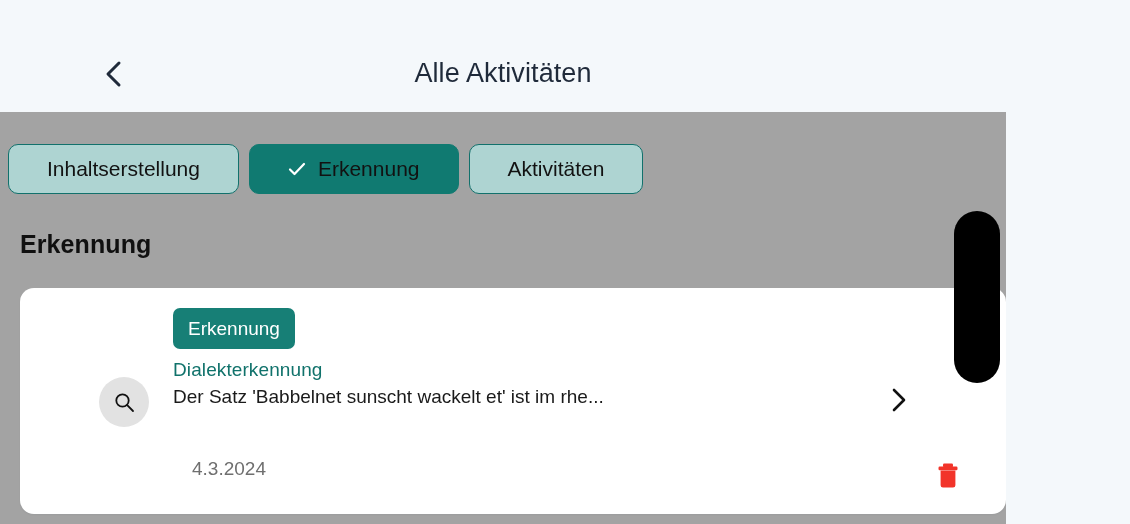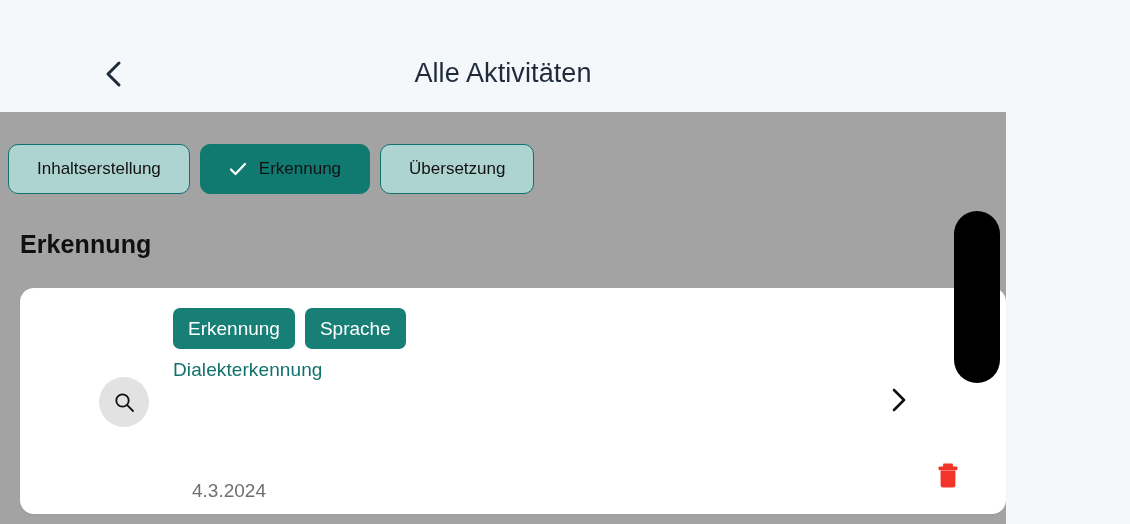--- a/index.html
+++ b/index.html
@@ -64,23 +64,23 @@
     align-items: center;
     gap: 10px;
   }
   .chip {
     height: 50px;
     box-sizing: border-box;
     display: inline-flex;
     align-items: center;
     justify-content: center;
     gap: 12px;
-    padding: 0 28px;
+    padding: 0 38px;
     border-radius: 10px;
-    font-size: 17px;
+    font-size: 21px;
     color: #121212;
     cursor: pointer;
     white-space: nowrap;
   }
   .chip--inactive {
     background: #aed4d2;
     border: 1.5px solid #12716c;
   }
   .chip--active {
     background: #107a71;
@@ -185,21 +185,21 @@
     color: #121212;
     font-size: 19px;
   }
   .card__accuracy .value {
     color: #3aa83a;
   }
 
   .card__date {
     position: absolute;
     left: 172px;
-    top: 192px;
+    top: 170px;
     font-size: 19px;
     color: #6f6f6f;
   }
 
   .card__chevron {
     position: absolute;
     right: 94px;
     top: 101px;
     width: 26px;
     height: 26px;
@@ -274,44 +274,44 @@
     </div>
     <div class="chip chip--active">
       <span class="chip__check">
         <svg width="18" height="14" viewBox="0 0 18 14" fill="none">
           <path d="M2 7.5 L6.5 12 L16 2" stroke="#ffffff" stroke-width="2.2" stroke-linecap="round" stroke-linejoin="round"></path>
         </svg>
       </span>
       <span>Erkennung</span>
     </div>
     <div class="chip chip--inactive">
-      <span>Übersetzung</span>
+      <span>Aktivitäten</span>
     </div>
   </div>
 
   <div class="section-heading">Erkennung</div>
 
   <div class="cards">
 
     <div class="card card--primary">
       <div class="card__row">
 
         <div class="card__icon">
           <svg width="22" height="22" viewBox="0 0 22 22" fill="none">
             <circle cx="9.5" cy="9.5" r="6.2" stroke="#111111" stroke-width="1.8"></circle>
             <path d="M14.2 14.2 L20 20" stroke="#111111" stroke-width="1.8" stroke-linecap="round"></path>
           </svg>
         </div>
 
         <div class="card__body">
           <div class="badges">
             <span class="badge">Erkennung</span>
-            <span class="badge">Sprache</span>
           </div>
           <div class="card__title">Dialekterkennung</div>
+          <div class="card__desc">Der Satz 'Babbelnet sunscht wackelt et' ist im rhe...</div>
         </div>
 
         <div class="card__date">4.3.2024</div>
 
         <div class="card__chevron">
           <span>
             <svg width="16" height="24" viewBox="0 0 16 24" fill="none">
               <path d="M3 2 L13 12 L3 22" stroke="#111111" stroke-width="2.6" stroke-linecap="round" stroke-linejoin="round"></path>
             </svg>
           </span>

